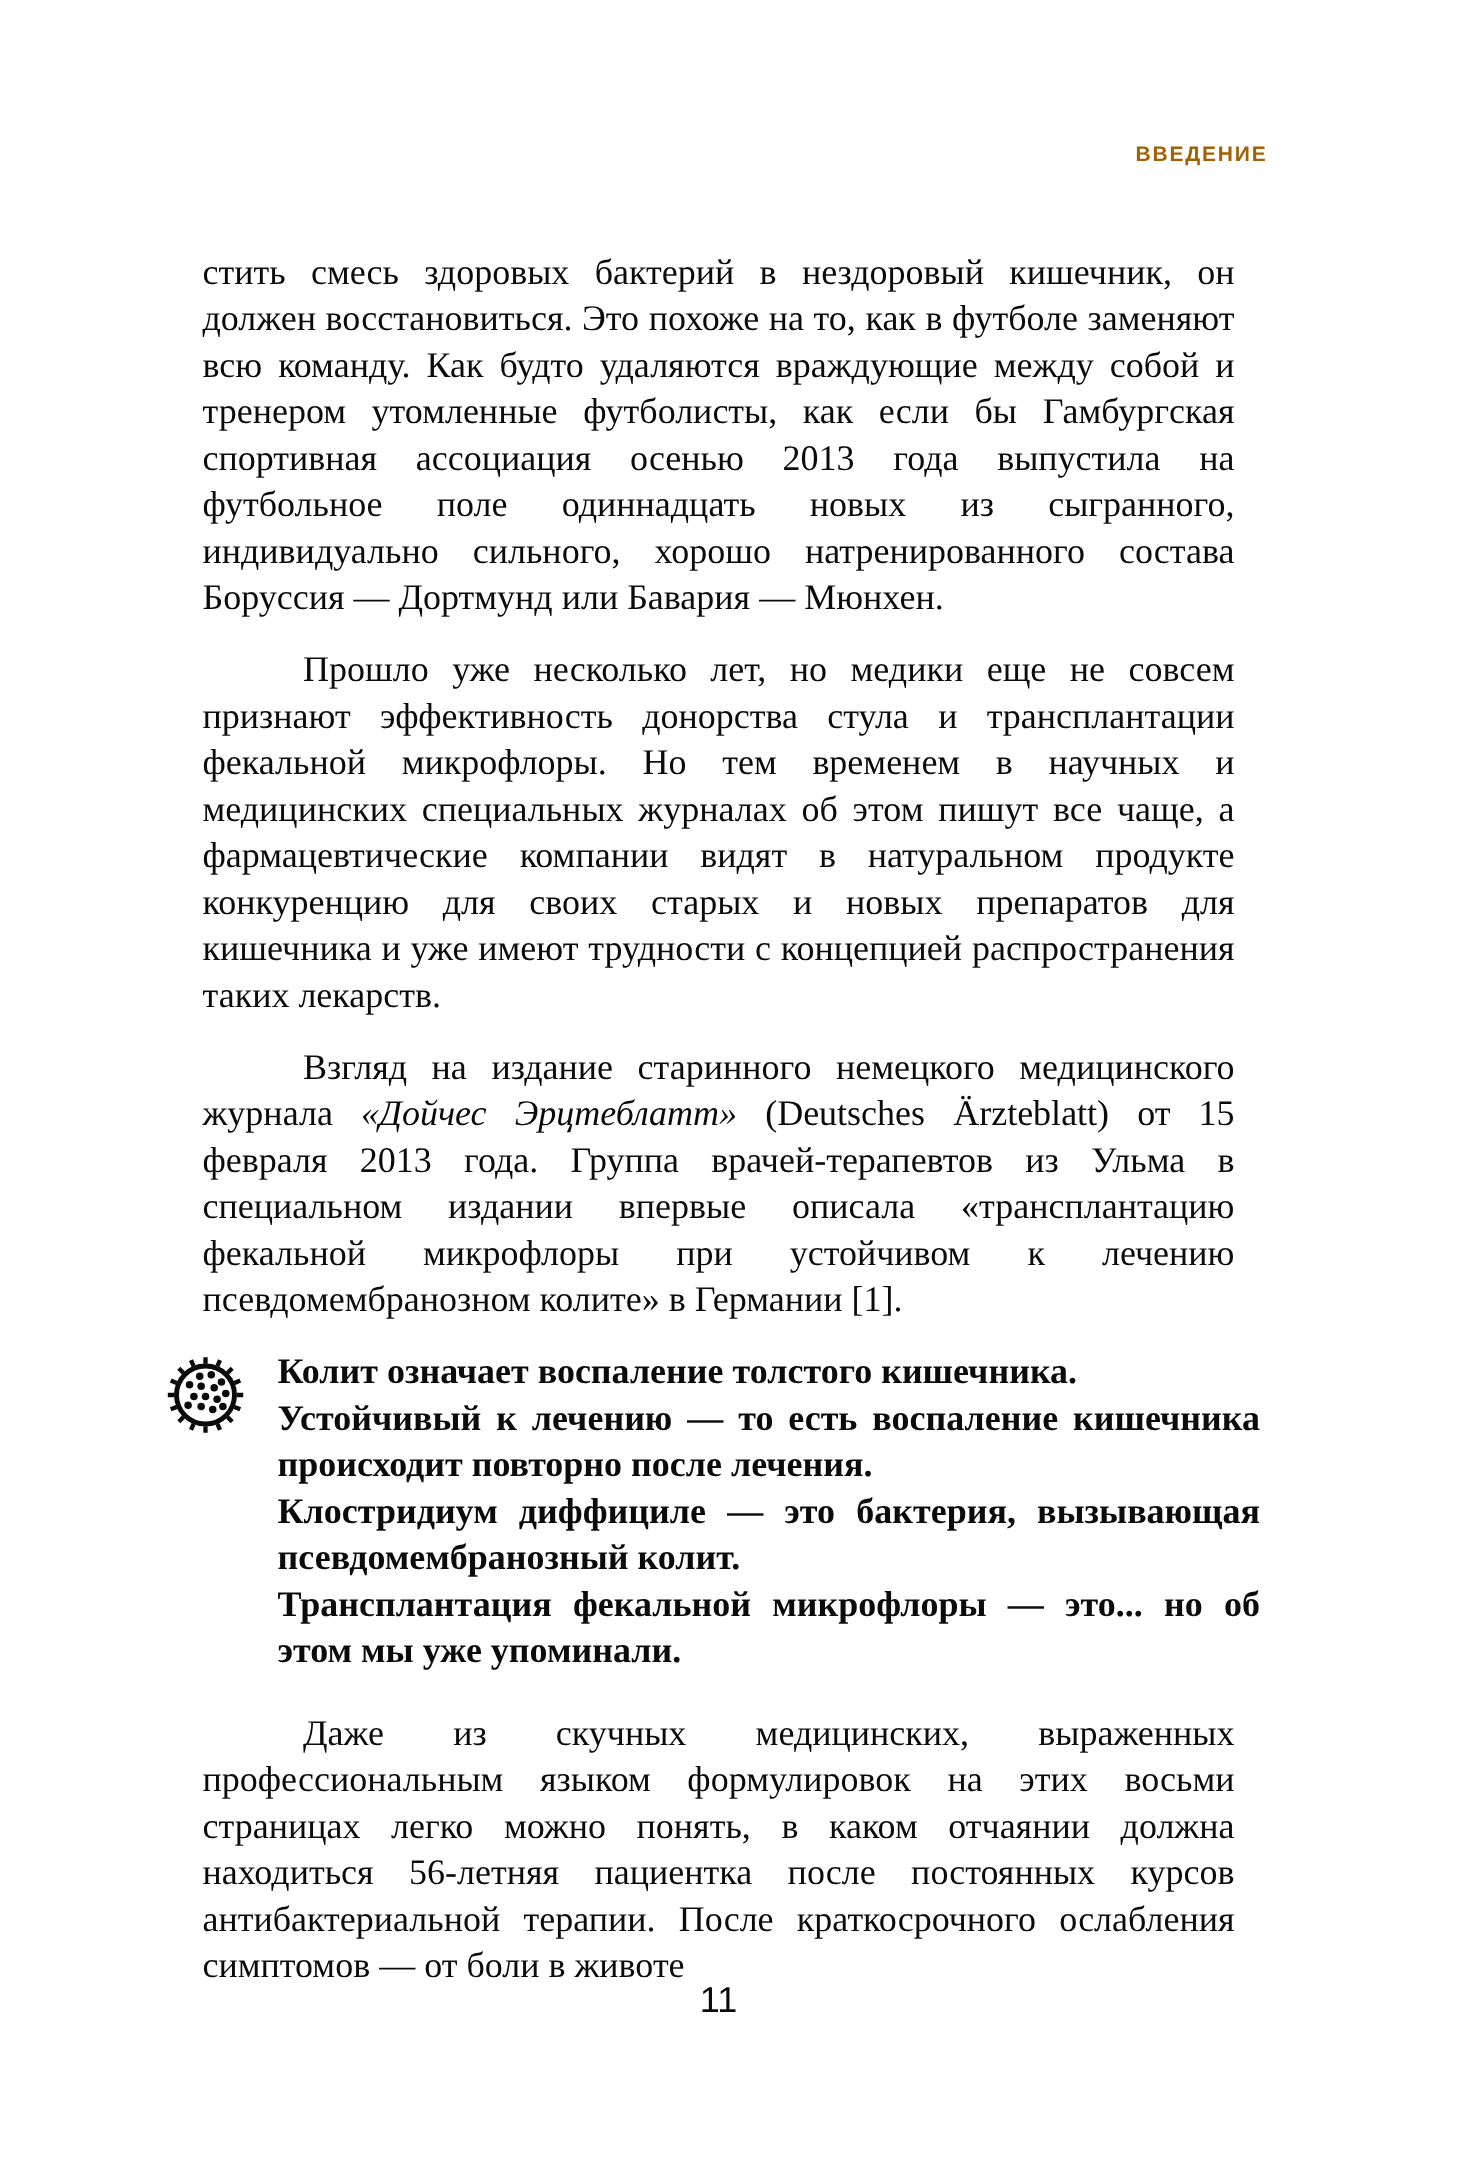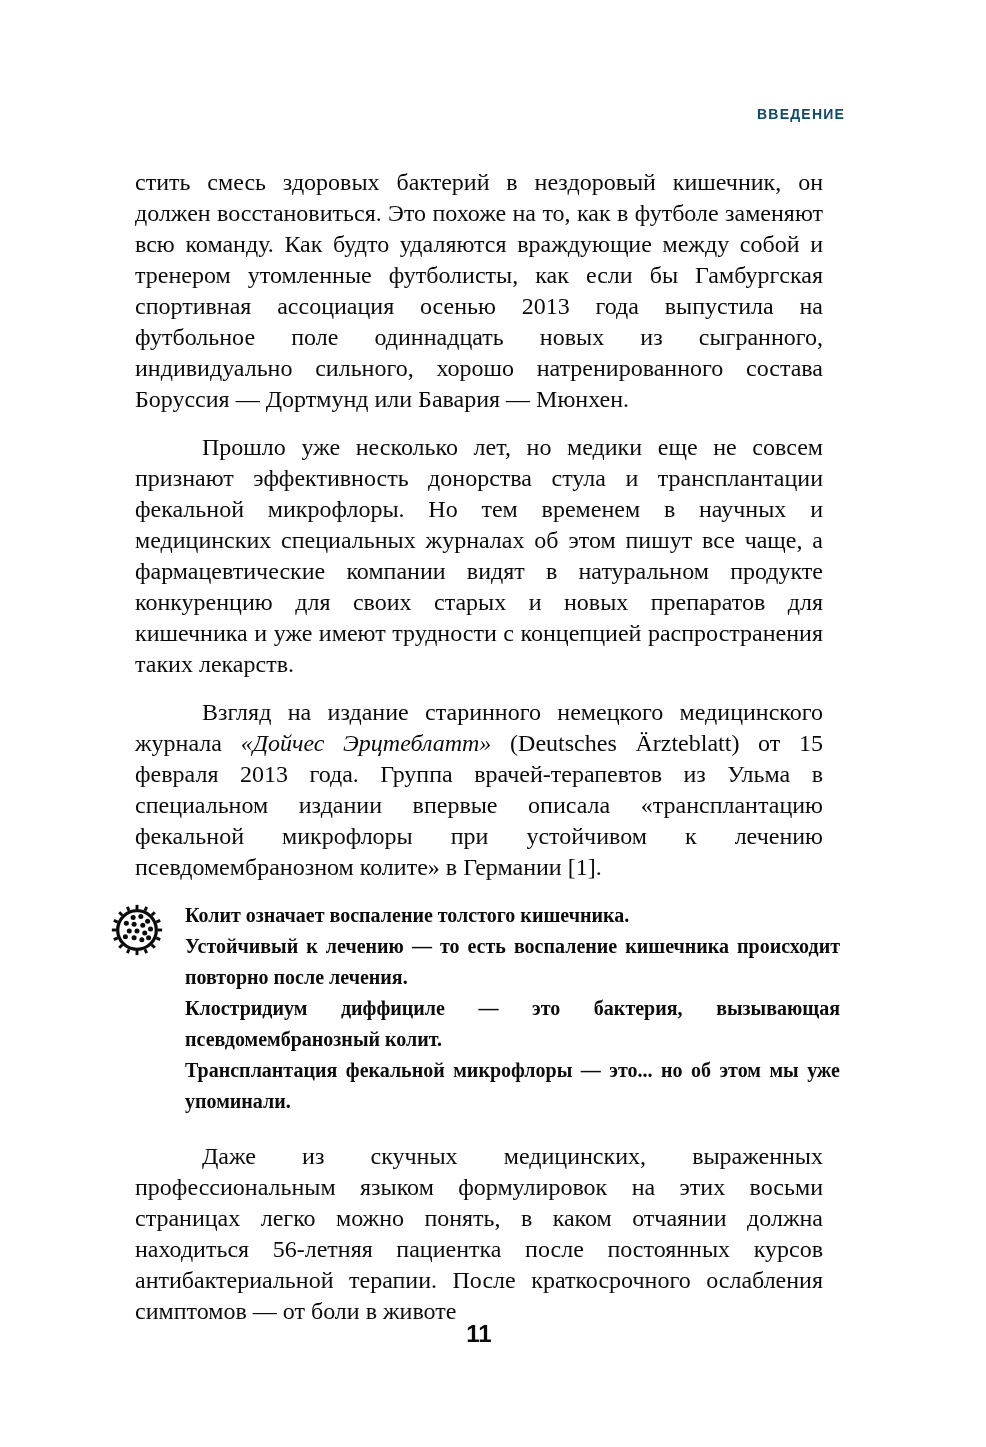--- a/index.html
+++ b/index.html
@@ -5,24 +5,24 @@
   html,body{margin:0;padding:0;background:#ffffff;}
   .page{
     position:relative;
     width:986px;height:1447px;
     background:#ffffff;
     overflow:hidden;
     font-family:"Liberation Serif", serif;
     color:#0b0b0b;
   }
   .running-header{
-    position:absolute;top:106px;right:141px;
+    position:absolute;top:94px;right:141px;
     font-family:"Liberation Sans", sans-serif;
     font-weight:700;font-size:14px;letter-spacing:1.2px;
-    color:#0c4a6e;
+    color:#a16207;
   }
   .text-column{
     position:absolute;top:150px;left:118px;width:722px;
   }
   .body-par{
     margin:17px;
     font-size:24px;line-height:31px;
     text-align:justify;
     color:#0b0b0b;
   }
@@ -34,35 +34,35 @@
     letter-spacing:0.5px;
     color:#0b0b0b;
   }
   .journal-italic{font-style:italic;}
   .definitions{
     position:relative;
     margin:16px 0 0 67px;
   }
   .definitions p{
     margin:0;
-    font-size:20px;line-height:31px;
+    font-size:24px;line-height:31px;
     font-weight:700;
     text-align:justify;
     color:#0b0b0b;
   }
   .microbe{
     position:absolute;left:-77px;top:1px;
     width:58px;height:58px;
   }
   .par-after-def{margin-top:24px;}
   .page-number{
     position:absolute;top:1320px;left:118px;width:722px;
     text-align:center;
     font-family:"Liberation Sans", sans-serif;
-    font-weight:700;font-size:24px;
+    font-weight:400;font-size:24px;
     color:#0b0b0b;
   }
 </style>
 </head>
 <body>
 
 <div class="page">
 
   <div class="running-header">ВВЕДЕНИЕ</div>
 

